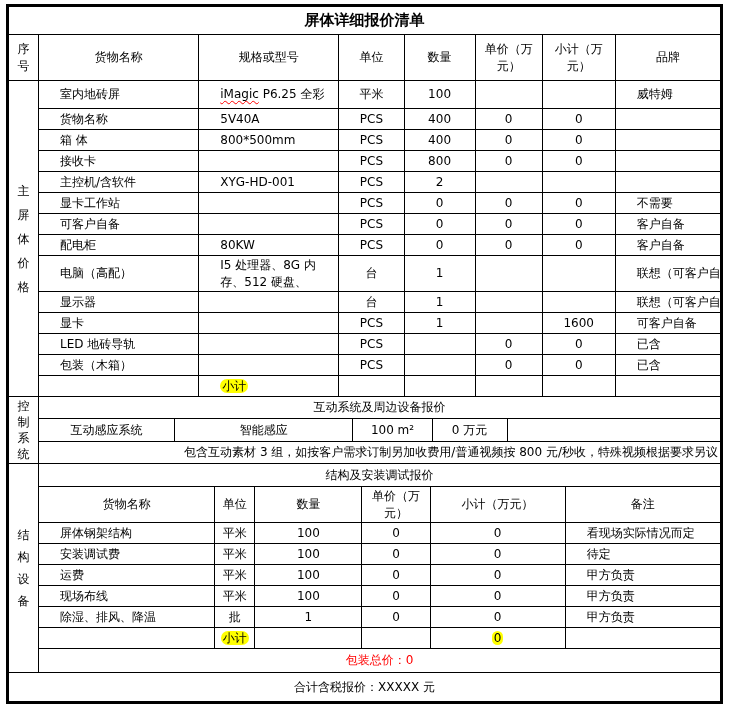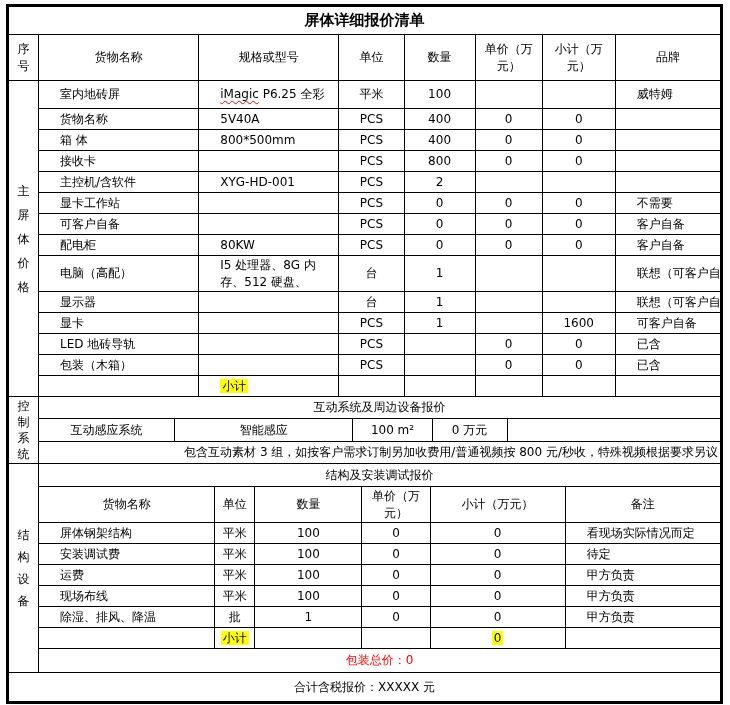--- a/index.html
+++ b/index.html
@@ -18,21 +18,21 @@
   tr.rh36{height:36px !important;}
   #control-t tr{height:22px;}
   #struct-t tr{height:21px;}
   tr.rh23{height:23px !important;}
   tr.rh24{height:24px !important;}
   tr.rh29{height:29px !important;}
   .vlabel{white-space:pre-line;font-size:12px;text-align:center;vertical-align:middle;}
   .v-main{line-height:24px;}
   .v-ctrl{line-height:16px;}
   .v-struct{line-height:22px;}
-  .hl{background:var(--hl,#FFFF00);padding:0 2px;}
+  .hl{background:var(--hl,#FFFF00);padding:0 2px;border-radius:7px;}
   .red{color:var(--red,#FF0000);margin-left:12px;}
   .wavy{text-decoration:underline;text-decoration-style:wavy;text-decoration-color:var(--red,#FF0000);text-decoration-thickness:1px;text-underline-offset:2px;}
   td.note-cell{text-align:right;padding-left:5px;}
 </style>
 </head>
 <body>
 
 <div class="sheet">
 
   <table class="t" id="title-t">

